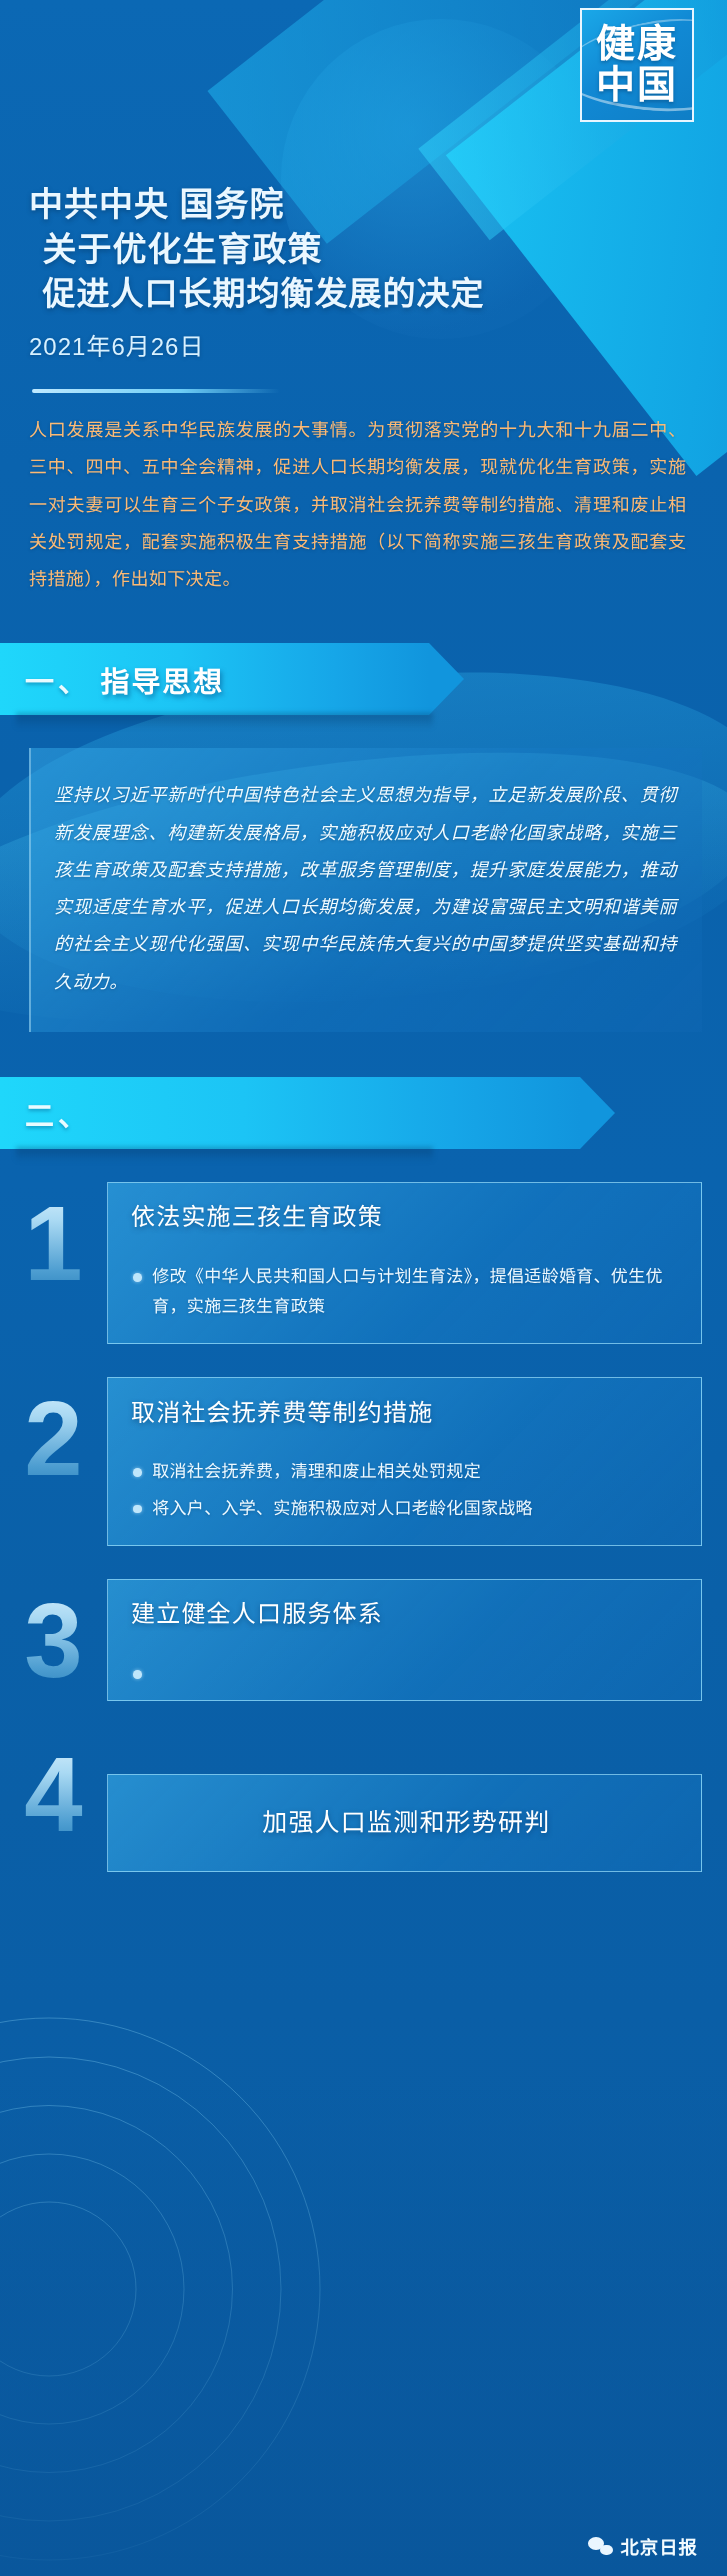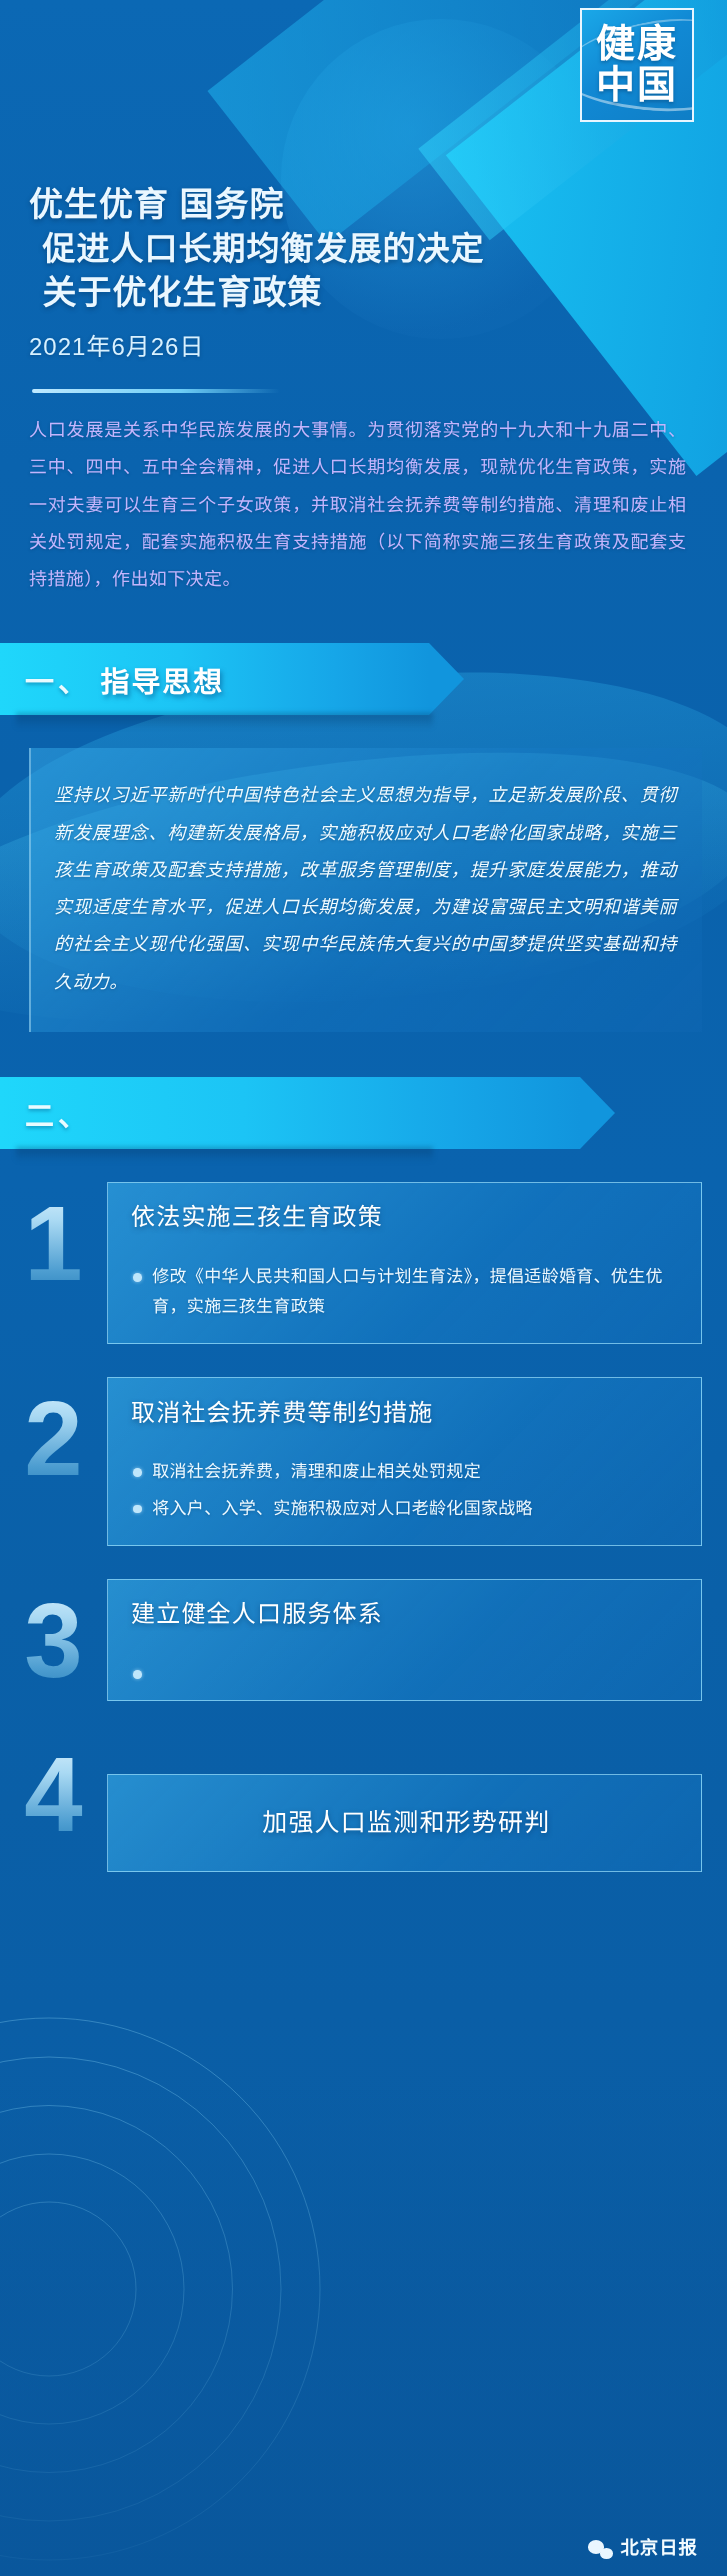--- a/index.html
+++ b/index.html
@@ -96,21 +96,21 @@
   .doc-date {
     margin-top:11.6px; font-size:24px; color:#d8f1ff; letter-spacing:1px;
     text-shadow:0 1px 3.9px rgba(2,45,85,.4);
   }
   .rule {
     margin:27px 0 19.4px 2.9px; width:248px; height:3.9px;
     background:linear-gradient(90deg,#bfe9ff,#6ecdf5 60%,rgba(110,205,245,0));
     border-radius:1.9px;
   }
   .intro {
-    font-size:18px; line-height:2.07; color:#c4b5fd; letter-spacing:0.4px;
+    font-size:18px; line-height:2.07; color:#fdba74; letter-spacing:0.4px;
     text-align:justify; padding-right:15.5px;
     text-shadow:0 1px 2.9px rgba(2,45,85,.35);
   }
 
   
   .banner-wrap { position:relative; z-index:3; margin-top:45px; }
   .banner {
     position:relative; height:72px; width:429px;
     background:linear-gradient(90deg,#1fd7fb 0%,#1cc4f5 42%,#16a6e8 78%,#1195dd 100%);
     display:flex; align-items:center;
@@ -181,21 +181,21 @@
     box-shadow:0 0 3.9px rgba(190,230,255,.7);
   }
   .bullet-text {
     font-size:17px; line-height:1.75; color:#eef9ff; letter-spacing:0.3px;
     text-shadow:0 1px 2.9px rgba(2,45,85,.3);
   }
 
   
   .footer {
     position:absolute; right:29px; bottom:17.5px; z-index:4;
-    display:flex; align-items:flex-end; gap:7.8px;
+    display:flex; align-items:center; gap:7.8px;
   }
   .wechat-icon {
     width:25px; height:19.4px; position:relative; display:inline-block;
   }
   .wechat-icon .b1, .wechat-icon .b2 {
     position:absolute; border-radius:50%; background:#eaf6ff;
   }
   .wechat-icon .b1 { width:16.5px; height:13.6px; left:0; top:1px; }
   .wechat-icon .b2 { width:12.6px; height:10.7px; right:0; bottom:0; }
   .footer-name {
@@ -221,23 +221,23 @@
   </div>
   <div class="bg-bottomglow"></div>
 </div>
 
 <div class="logo">
   <div class="logo-line">健康</div>
   <div class="logo-line">中国</div>
 </div>
 
 <div class="header">
-  <div class="title-line l1">优生优育 国务院</div>
+  <div class="title-line l1">中共中央 国务院</div>
+  <div class="title-line l2">关于优化生育政策</div>
   <div class="title-line l3">促进人口长期均衡发展的决定</div>
-  <div class="title-line l2">关于优化生育政策</div>
   <div class="doc-date">2021年6月26日</div>
   <div class="rule"></div>
   <div class="intro">人口发展是关系中华民族发展的大事情。为贯彻落实党的十九大和十九届二中、三中、四中、五中全会精神，促进人口长期均衡发展，现就优化生育政策，实施一对夫妻可以生育三个子女政策，并取消社会抚养费等制约措施、清理和废止相关处罚规定，配套实施积极生育支持措施（以下简称实施三孩生育政策及配套支持措施），作出如下决定。</div>
 </div>
 
 <div class="banner-wrap">
   <div class="banner">
     <span class="banner-num">一、</span>
     <span class="banner-text">指导思想</span>
   </div>

